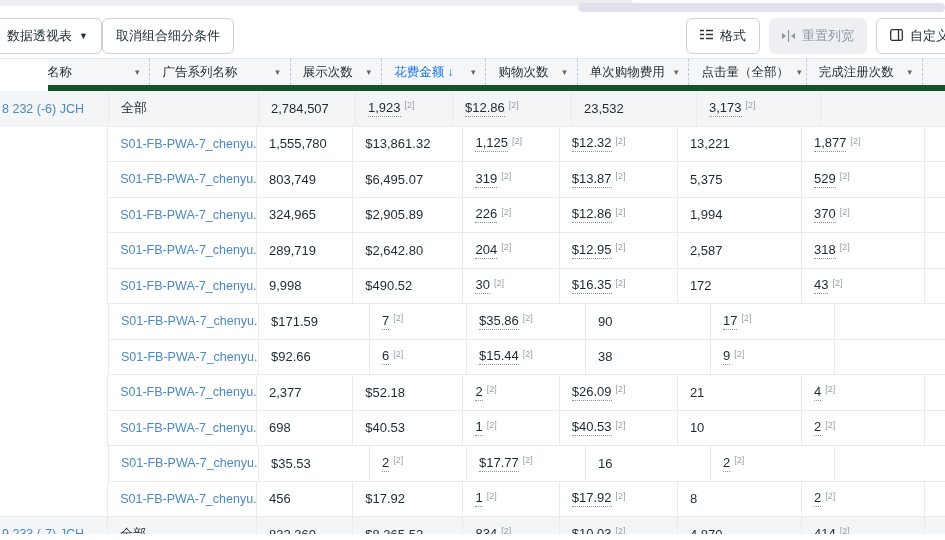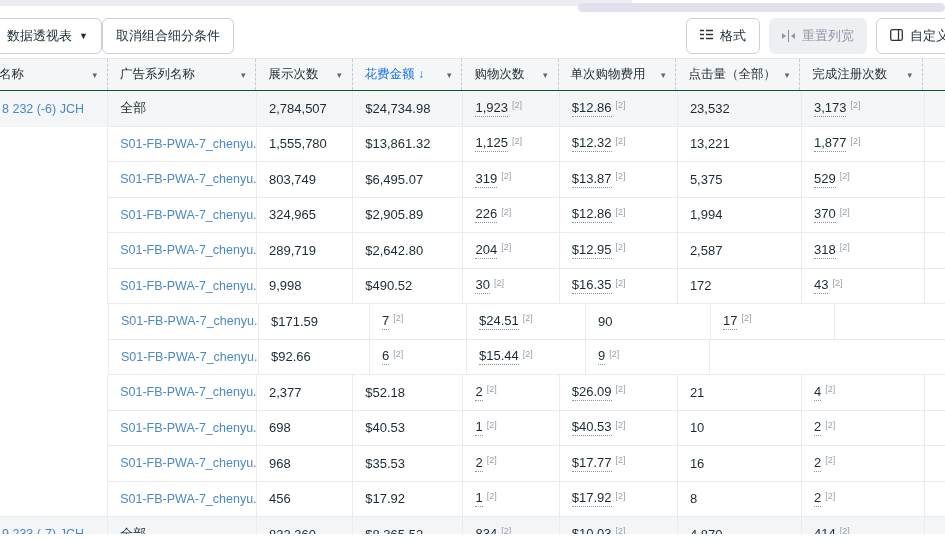--- a/index.html
+++ b/index.html
@@ -21,21 +21,21 @@
     padding: 0 13px; background: #fff; border: 1px solid #ced0d4; border-radius: 6px;
     font-family: inherit; font-size: 13px; color: #1c2b33; cursor: pointer; white-space: nowrap; }
   .btn.pivot { margin-left: -24px; padding-left: 30px; }
   .btn .caret { font-size: 9px; color: #1c2b33; }
   .btn.reset { background: #edeff2; border: none; color: #8d97a3; }
   .btn.reset svg { display: block; }
   .btn svg { flex: 0 0 auto; }
 
   
   .grid { height: 476px; overflow: hidden; border-top: 1px solid #e4e6ea; }
-  .hrow { display: flex; height: 32px; background: #f5f6f8; border-bottom: 1px solid #14532d; }
+  .hrow { display: flex; height: 32px; background: #f5f6f8; border-bottom: 6px solid #14532d; margin-left: 48px; }
   .hcell { display: flex; align-items: center; padding: 0 10px 0 12px;
     border-left: 1px dashed #bfcbda; font-size: 12.5px; color: #1c2b33; overflow: hidden; }
   .hrow .hcell:first-child { border-left: none; }
   .hcell.filler, .cell.filler { flex: 1; border-left: 1px solid #e9ebee; }
   .hcell.filler { border-left: 1px dashed #bfcbda; }
   .hlabel { white-space: nowrap; }
   .hlabel.sorted { color: #1b74e4; }
   .sarrow { color: #1b74e4; font-size: 12px; }
   .hcaret { margin-left: auto; font-size: 9px; color: #5f6673; padding-left: 8px; }
   .clipL { margin-left: -13px; }
@@ -141,23 +141,20 @@
     <div class="row total">
       <div class="cell ncell" style="width:108px">
         <span class="nlink">8 232 (-6) JCH</span>
       </div>
       <div class="cell" style="width:150px">
         <span>全部</span>
       </div>
       <div class="cell" style="width:97px">
         <span>2,784,507</span>
       </div>
-      <div class="cell" style="width:111px">
-        <span>$24,734.98</span>
-      </div>
       <div class="cell" style="width:97px">
         <span class="dotted">1,923</span>
         <span class="sup">[2]</span>
       </div>
       <div class="cell" style="width:119px">
         <span class="dotted">$12.86</span>
         <span class="sup">[2]</span>
       </div>
       <div class="cell" style="width:125px">
         <span>23,532</span>
@@ -314,21 +311,21 @@
         <span class="clink">S01-FB-PWA-7_chenyu...</span>
       </div>
       <div class="cell" style="width:111px">
         <span>$171.59</span>
       </div>
       <div class="cell" style="width:97px">
         <span class="dotted">7</span>
         <span class="sup">[2]</span>
       </div>
       <div class="cell" style="width:119px">
-        <span class="dotted">$24.51</span>
+        <span class="dotted">$35.86</span>
         <span class="sup">[2]</span>
       </div>
       <div class="cell" style="width:125px">
         <span>90</span>
       </div>
       <div class="cell" style="width:124px">
         <span class="dotted">17</span>
         <span class="sup">[2]</span>
       </div>
       <div class="cell filler"></div>
@@ -342,20 +339,23 @@
         <span>$92.66</span>
       </div>
       <div class="cell" style="width:97px">
         <span class="dotted">6</span>
         <span class="sup">[2]</span>
       </div>
       <div class="cell" style="width:119px">
         <span class="dotted">$15.44</span>
         <span class="sup">[2]</span>
       </div>
+      <div class="cell" style="width:125px">
+        <span>38</span>
+      </div>
       <div class="cell" style="width:124px">
         <span class="dotted">9</span>
         <span class="sup">[2]</span>
       </div>
       <div class="cell filler"></div>
     </div>
     <div class="row">
       <div class="cell ncell" style="width:108px"></div>
       <div class="cell" style="width:150px">
         <span class="clink">S01-FB-PWA-7_chenyu...</span>
@@ -408,23 +408,20 @@
       <div class="cell" style="width:124px">
         <span class="dotted">2</span>
         <span class="sup">[2]</span>
       </div>
       <div class="cell filler"></div>
     </div>
     <div class="row">
       <div class="cell ncell" style="width:108px"></div>
       <div class="cell" style="width:150px">
         <span class="clink">S01-FB-PWA-7_chenyu...</span>
-      </div>
-      <div class="cell" style="width:97px">
-        <span>968</span>
       </div>
       <div class="cell" style="width:111px">
         <span>$35.53</span>
       </div>
       <div class="cell" style="width:97px">
         <span class="dotted">2</span>
         <span class="sup">[2]</span>
       </div>
       <div class="cell" style="width:119px">
         <span class="dotted">$17.77</span>

